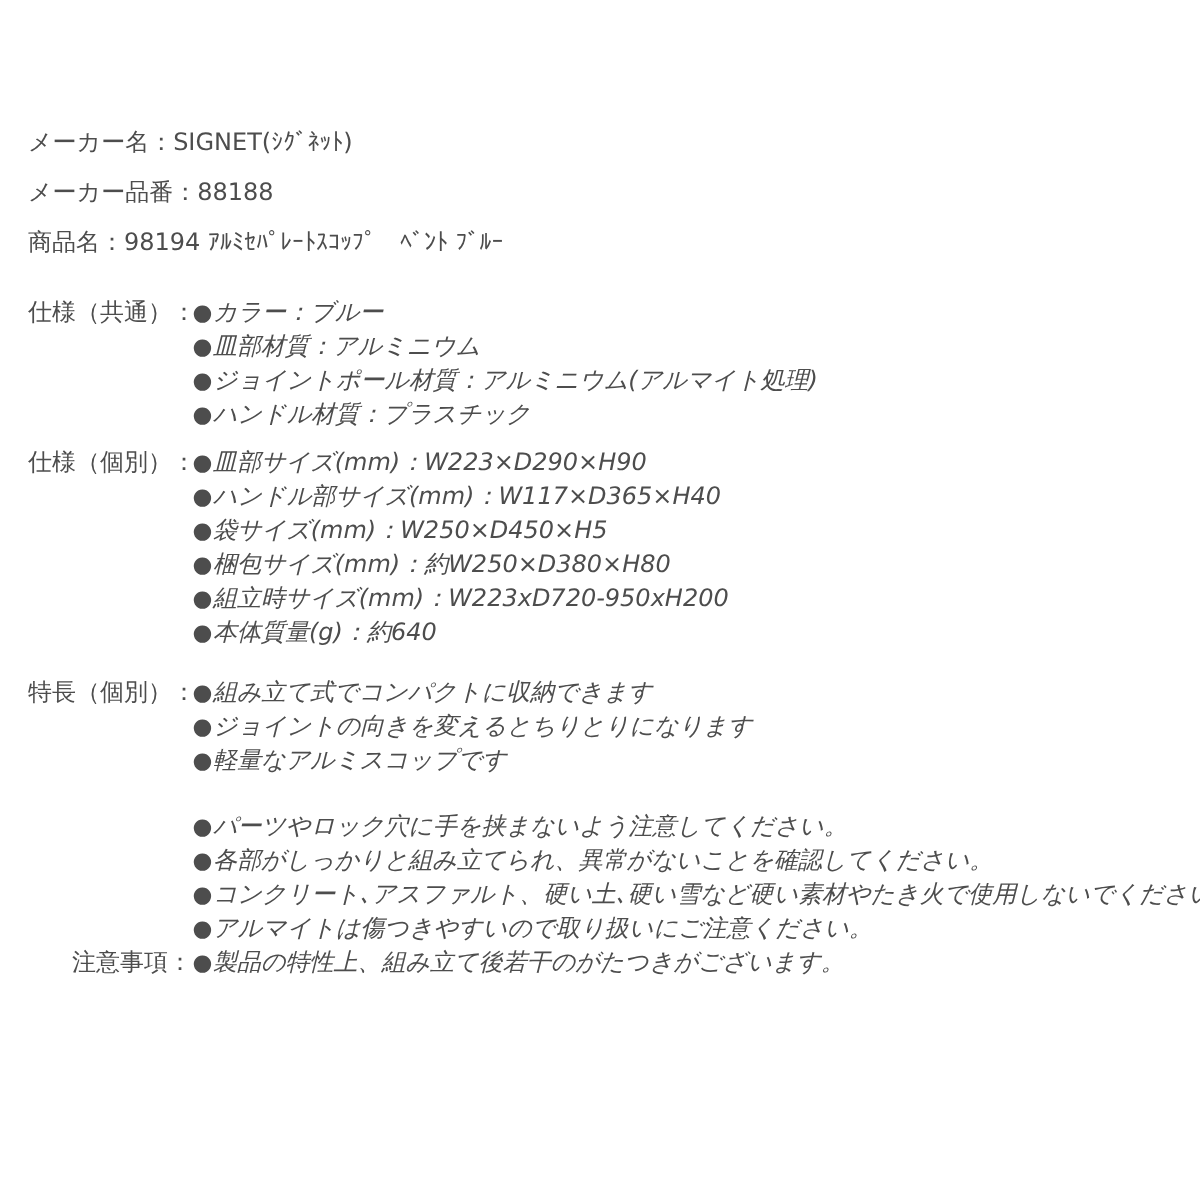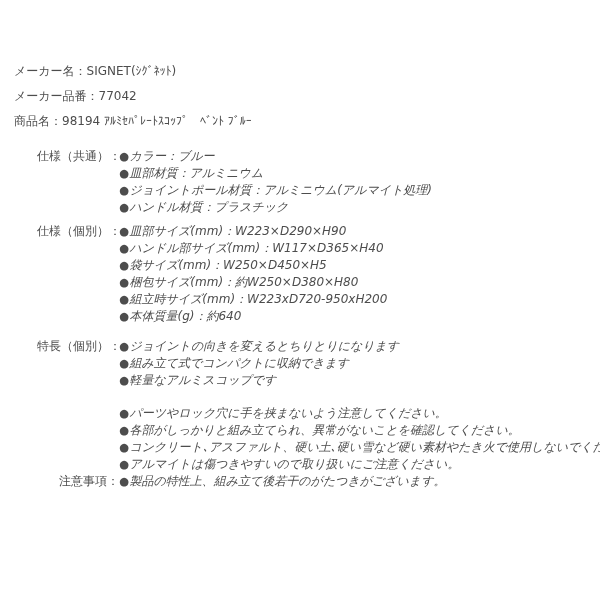--- a/index.html
+++ b/index.html
@@ -23,21 +23,20 @@
   }
   
   .info-lines .info-line {
     line-height: 25px;
     height: 25px;
     white-space: nowrap;
   }
   
   .sections {
     margin-top: 14px;
-    margin-left: 23px;
   }
   .section {
     display: flex;
     align-items: flex-start;
   }
   .section + .section { margin-top: 7px; }
   .section:nth-of-type(3) { margin-top: 13px; }
   .section:nth-of-type(4) { margin-top: 16px; align-items: flex-end; }
   .section-label {
     flex: 0 0 82px;
@@ -63,21 +62,21 @@
 </style>
 </head>
 <body style="color: rgb(77, 77, 77); background: rgb(255, 255, 255);">
 
 <div class="page">
 
   <div class="info-lines">
 
       <div class="info-line"><span>メーカー名</span><span>：</span><span>SIGNET(ｼｸﾞﾈｯﾄ)</span></div>
 
-      <div class="info-line"><span>メーカー品番</span><span>：</span><span>77042</span></div>
+      <div class="info-line"><span>メーカー品番</span><span>：</span><span>88188</span></div>
 
       <div class="info-line"><span>商品名</span><span>：</span><span>98194 ｱﾙﾐｾﾊﾟﾚｰﾄｽｺｯﾌﾟ　ﾍﾞﾝﾄ ﾌﾞﾙｰ</span></div>
 
   </div>
 
   <div class="sections">
 
       <div class="section">
         <div class="section-label"><span>仕様（共通）</span><span>：</span></div>
         <ul class="bullet-list">
@@ -110,23 +109,23 @@
             <li class="bullet-item"><span class="bullet">●</span><span>本体質量(g)：約640</span></li>
 
 
         </ul>
       </div>
 
       <div class="section">
         <div class="section-label"><span>特長（個別）</span><span>：</span></div>
         <ul class="bullet-list">
 
+            <li class="bullet-item"><span class="bullet">●</span><span>組み立て式でコンパクトに収納できます</span></li>
+
             <li class="bullet-item"><span class="bullet">●</span><span>ジョイントの向きを変えるとちりとりになります</span></li>
-
-            <li class="bullet-item"><span class="bullet">●</span><span>組み立て式でコンパクトに収納できます</span></li>
 
 
             <li class="bullet-item"><span class="bullet">●</span><span>軽量なアルミスコップです</span></li>
 
         </ul>
       </div>
 
       <div class="section">
         <div class="section-label"><span>注意事項</span><span>：</span></div>
         <ul class="bullet-list">

